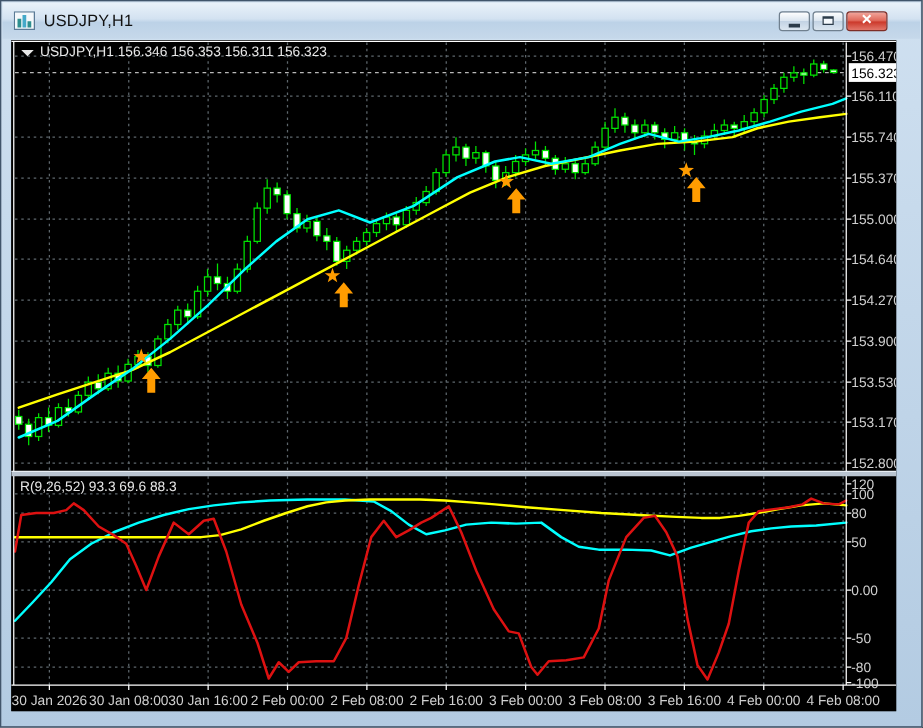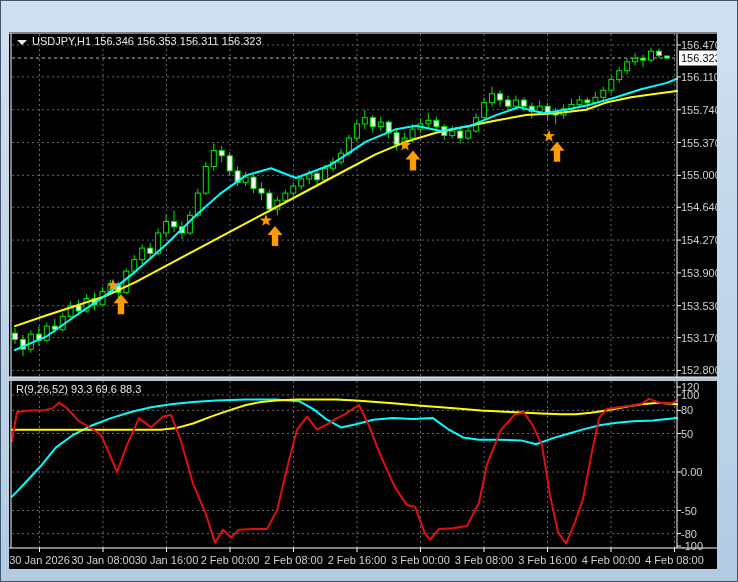--- a/index.html
+++ b/index.html
@@ -15,20 +15,40 @@
   .wbtn.close{width:33px;background:linear-gradient(#f2a59b,#e06a5c 45%,#cc3a2c 55%,#e2766a);border-color:#7e2d26;color:#fff;font-weight:bold;font-size:11px;}
   .glyph-min{display:block;width:9px;height:3px;background:#2b3b4a;margin-top:7px;}
   .glyph-max{display:block;width:9px;height:7px;border:1px solid #2b3b4a;border-top-width:2px;box-sizing:border-box;background:#f4f8fc;}
   .client{position:absolute;left:8px;top:31px;width:708px;height:537px;background:#000;}
   .client svg{display:block;}
 </style>
 </head>
 <body>
 
 <div class="window">
+  <div class="titlebar">
+    <svg class="app-icon" viewBox="0 0 17 15">
+      <rect x="0.5" y="0.5" width="16" height="14" fill="#f4f8fb" stroke="#5a7a96"></rect>
+      <rect x="3" y="6" width="3" height="7" fill="#2e8f8f"></rect>
+      <rect x="7" y="3" width="3" height="10" fill="#45a9c9"></rect>
+      <rect x="11" y="8" width="3" height="5" fill="#2e8f8f"></rect>
+    </svg>
+    <span class="title-text">USDJPY,H1</span>
+    <div class="controls">
+      <span class="wbtn">
+          <i class="glyph-min"></i>
+        </span>
+      <span class="wbtn">
+          <i class="glyph-max"></i>
+        </span>
+      <span class="wbtn close">
+          <span>✕</span>
+        </span>
+    </div>
+  </div>
   <div class="client">
     <svg id="chart-svg" width="708" height="537">
         <rect x="0" y="0" width="708" height="537" fill="#000000"></rect>
         <g>
           <line x1="30.5" y1="2" x2="30.5" y2="345" stroke="#5f686e" stroke-width="1" stroke-dasharray="2 3"></line>
           <line x1="30.5" y1="349" x2="30.5" y2="516" stroke="#5f686e" stroke-width="1" stroke-dasharray="2 3"></line>
           <line x1="94" y1="2" x2="94" y2="345" stroke="#5f686e" stroke-width="1" stroke-dasharray="2 3"></line>
           <line x1="94" y1="349" x2="94" y2="516" stroke="#5f686e" stroke-width="1" stroke-dasharray="2 3"></line>
           <line x1="157.5" y1="2" x2="157.5" y2="345" stroke="#5f686e" stroke-width="1" stroke-dasharray="2 3"></line>
           <line x1="157.5" y1="349" x2="157.5" y2="516" stroke="#5f686e" stroke-width="1" stroke-dasharray="2 3"></line>

